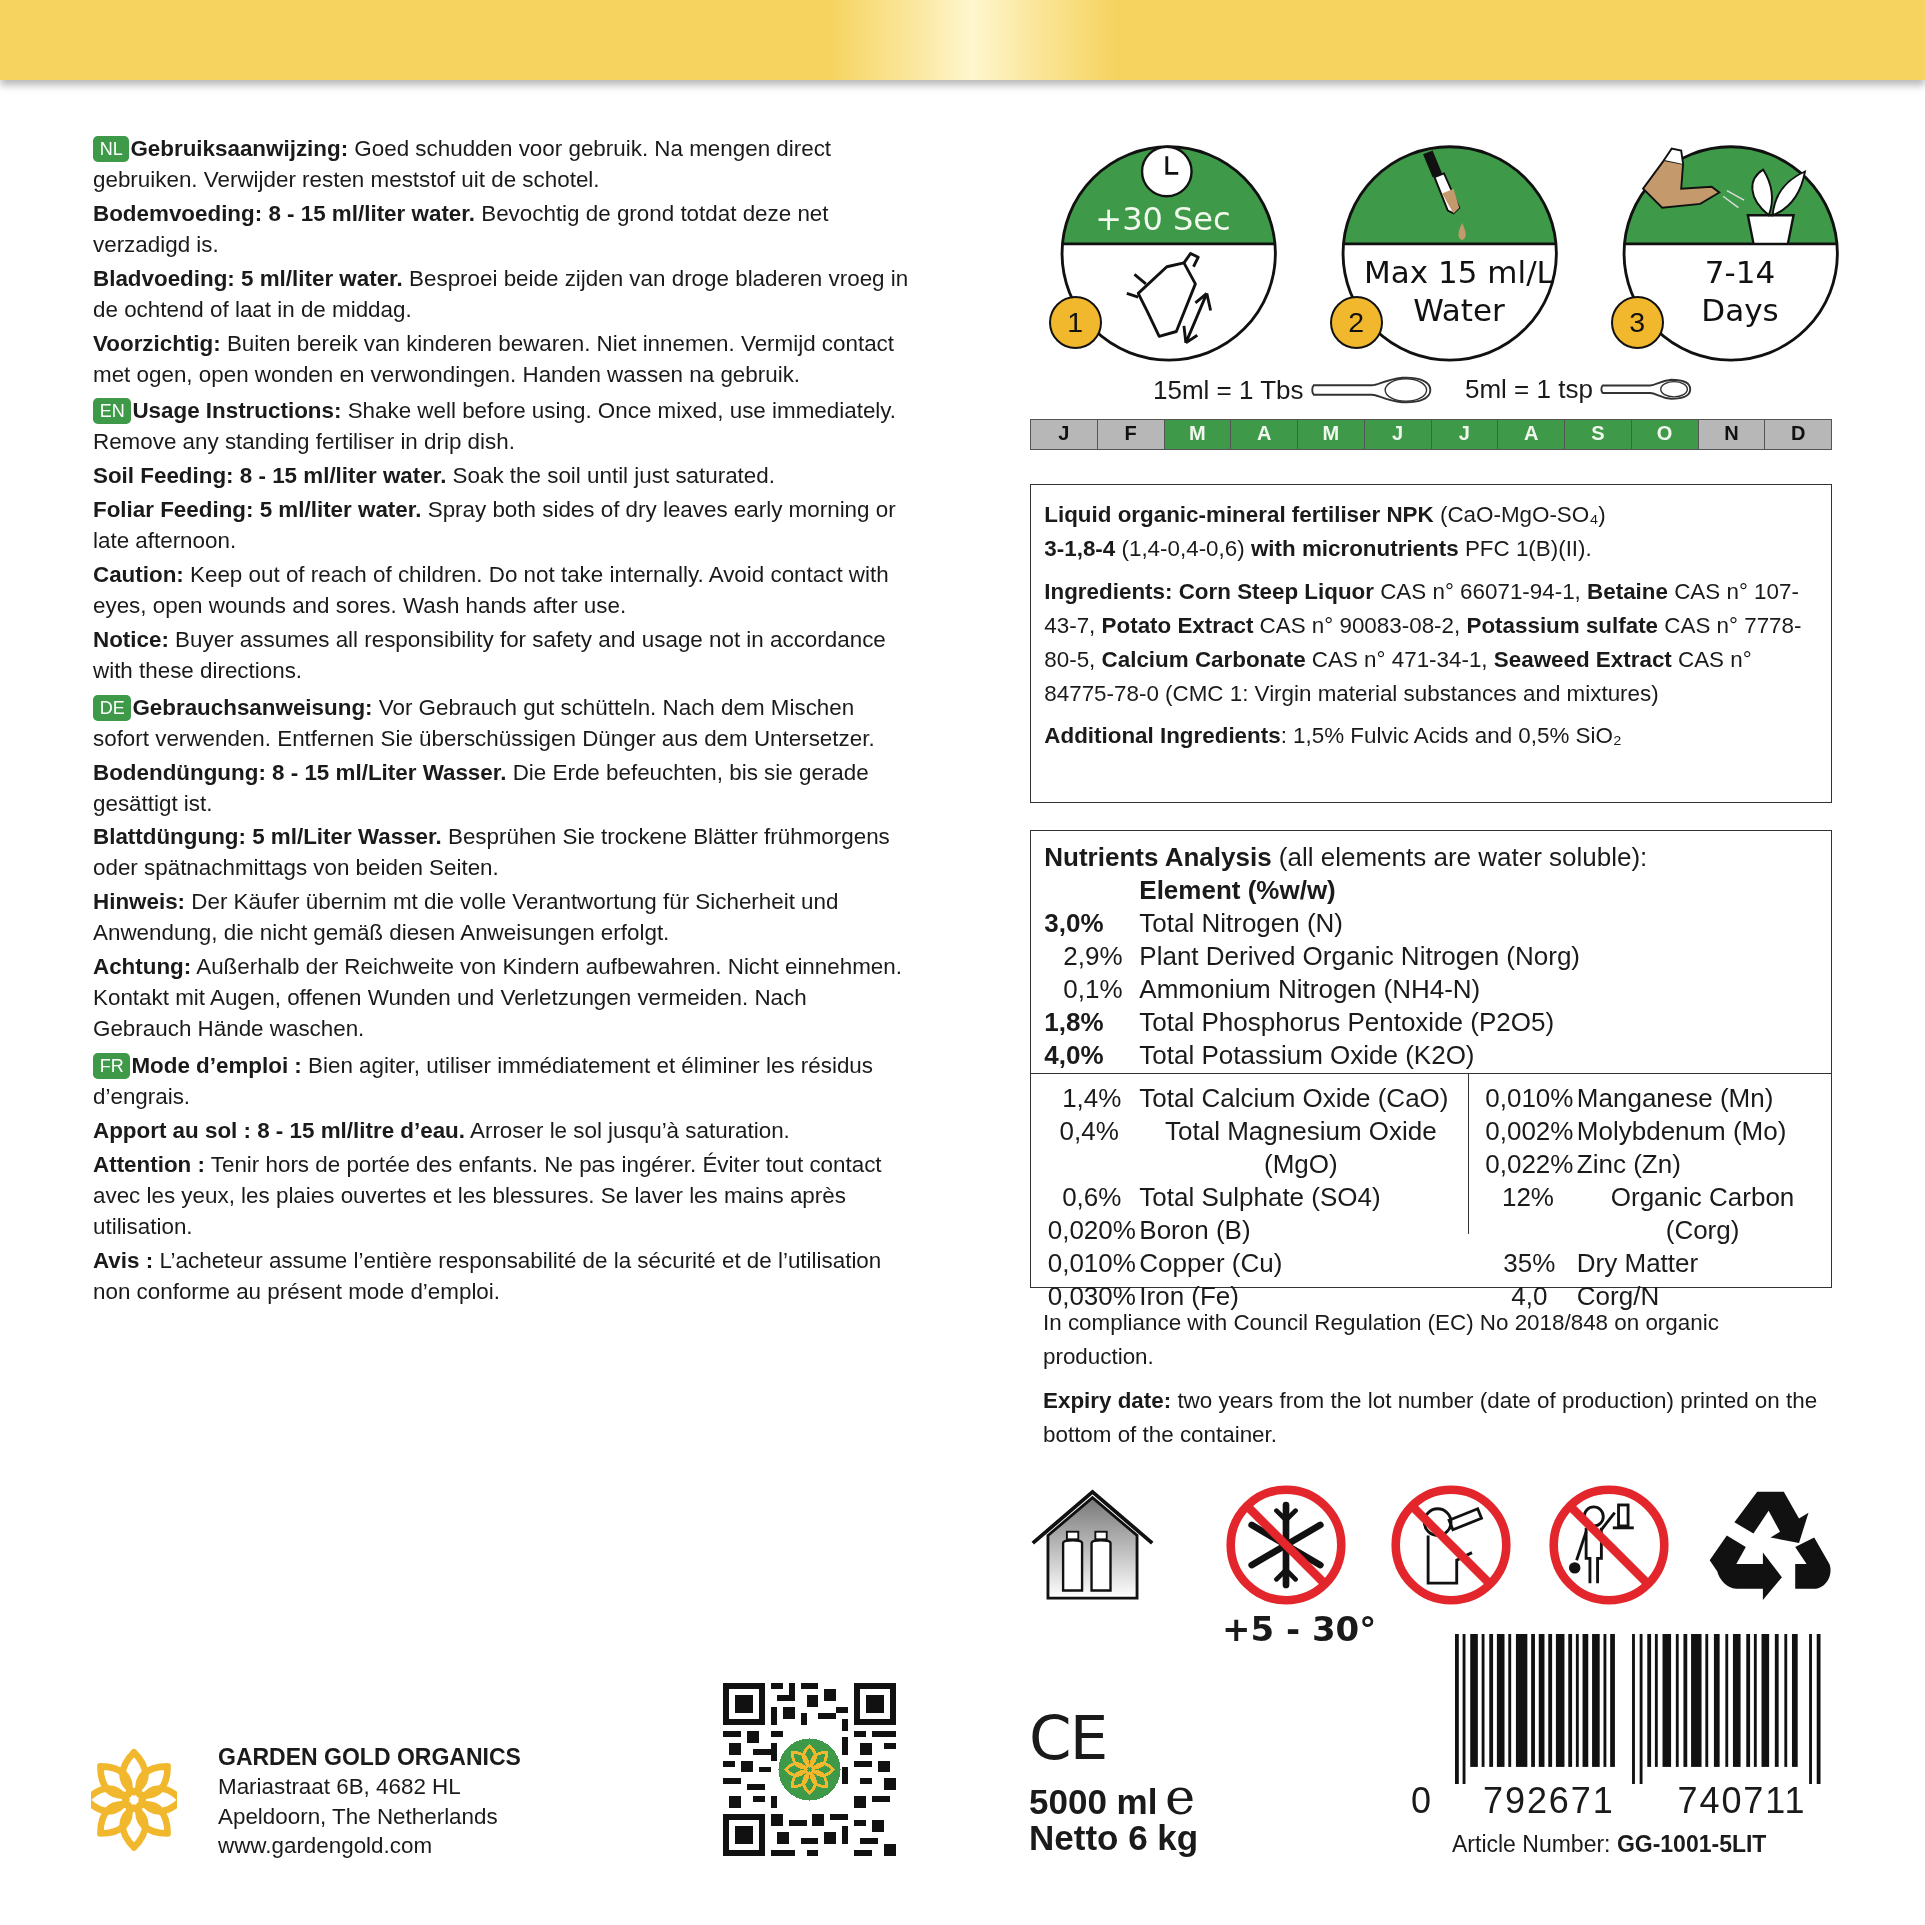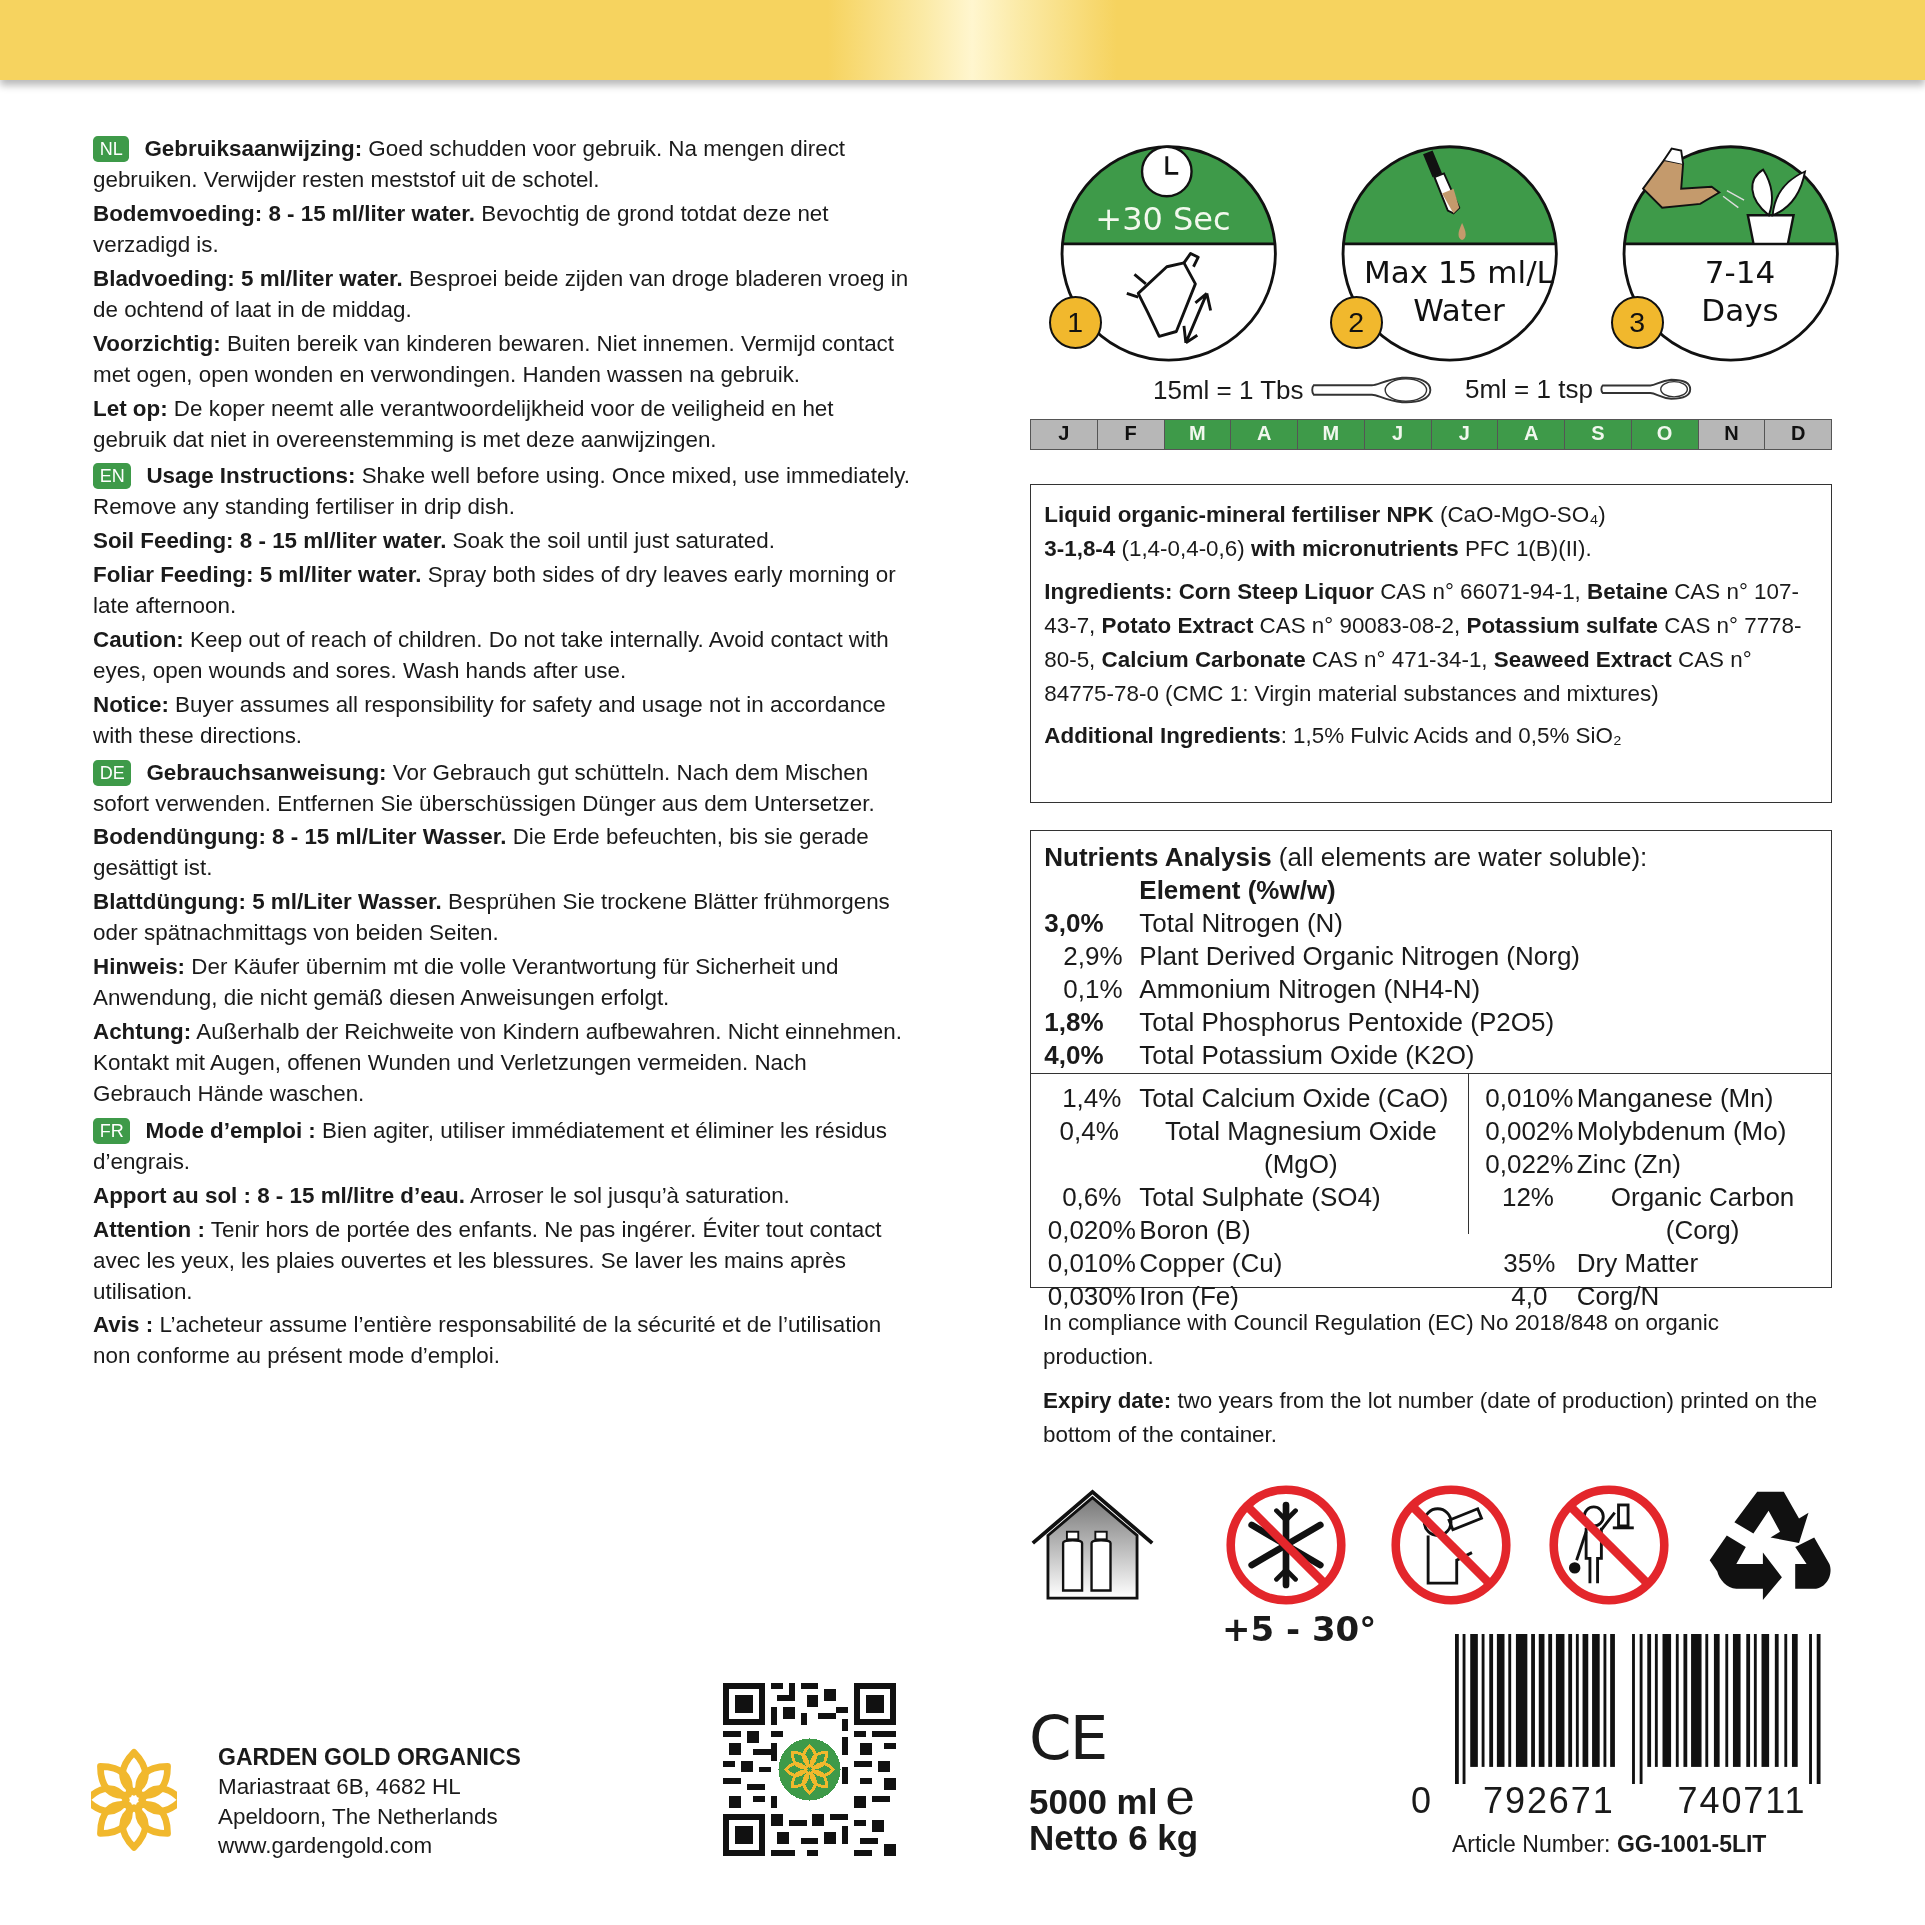--- a/index.html
+++ b/index.html
@@ -8,21 +8,21 @@
 
   .banner { position: absolute; left: 0; top: 0; width: 1925px; height: 80px;
     background: linear-gradient(90deg, #f6d35f 0%, #f6d35f 43%, #fbeaa6 48%, #fff6cf 50.5%, #fbeaa6 53%, #f6d35f 58%, #f6d35f 100%);
     box-shadow: 0 5.7px 7.6px rgba(0,0,0,0.28); }
 
   
   .left { position: absolute; left: 93px; top: 133px; width: 818px; font-size: 22.4px; line-height: 31px; }
   .lang-block { margin-bottom: 5.7px; }
   .para { margin-bottom: 2.9px; }
   .badge { display: inline-block; background: #3e9a49; color: #fff; border-radius: 4.8px; font-size: 18px;
-    line-height: 26px; padding: 0 6.7px; margin-right: 15px; vertical-align: 1px; }
+    line-height: 26px; padding: 0 6.7px; margin-right: 1px; vertical-align: 1px; }
   b { font-weight: bold; }
 
   
   .brand { position: absolute; left: 91px; top: 1741px; width: 466px; height: 114px; }
   .brand-logo { position: absolute; left: 0; top: 0; width: 86px; height: 114px; }
   .brand-text { position: absolute; left: 127px; top: 1.9px; font-size: 22.4px; line-height: 29.5px; }
   .brand-name { font-weight: bold; font-size: 23px; }
   .qr { position: absolute; left: 723px; top: 1683px; width: 173px; height: 173px; }
 
   
@@ -79,21 +79,20 @@
 
 <div class="banner"></div>
 
 <div class="left">
 
   <div class="lang-block">
     <div class="para"><span class="badge">NL</span><b>Gebruiksaanwijzing:</b><span> Goed schudden voor gebruik. Na mengen direct gebruiken. Verwijder resten meststof uit de schotel.</span></div>
     <div class="para"><b>Bodemvoeding: 8 - 15 ml/liter water.</b><span> Bevochtig de grond totdat deze net verzadigd is.</span></div>
     <div class="para"><b>Bladvoeding: 5 ml/liter water.</b><span> Besproei beide zijden van droge bladeren vroeg in de ochtend of laat in de middag.</span></div>
     <div class="para"><b>Voorzichtig:</b><span> Buiten bereik van kinderen bewaren. Niet innemen. Vermijd contact met ogen, open wonden en verwondingen. Handen wassen na gebruik.</span></div>
-    <div class="para"><b>Let op:</b><span> De koper neemt alle verantwoordelijkheid voor de veiligheid en het gebruik dat niet in overeenstemming is met deze aanwijzingen.</span></div>
   </div>
 
   <div class="lang-block">
     <div class="para"><span class="badge">EN</span><b>Usage Instructions:</b><span> Shake well before using. Once mixed, use immediately. Remove any standing fertiliser in drip dish.</span></div>
     <div class="para"><b>Soil Feeding: 8 - 15 ml/liter water.</b><span> Soak the soil until just saturated.</span></div>
     <div class="para"><b>Foliar Feeding: 5 ml/liter water.</b><span> Spray both sides of dry leaves early morning or late afternoon.</span></div>
     <div class="para"><b>Caution:</b><span> Keep out of reach of children. Do not take internally. Avoid contact with eyes, open wounds and sores. Wash hands after use.</span></div>
     <div class="para"><b>Notice:</b><span> Buyer assumes all responsibility for safety and usage not in accordance with these directions.</span></div>
   </div>
 

